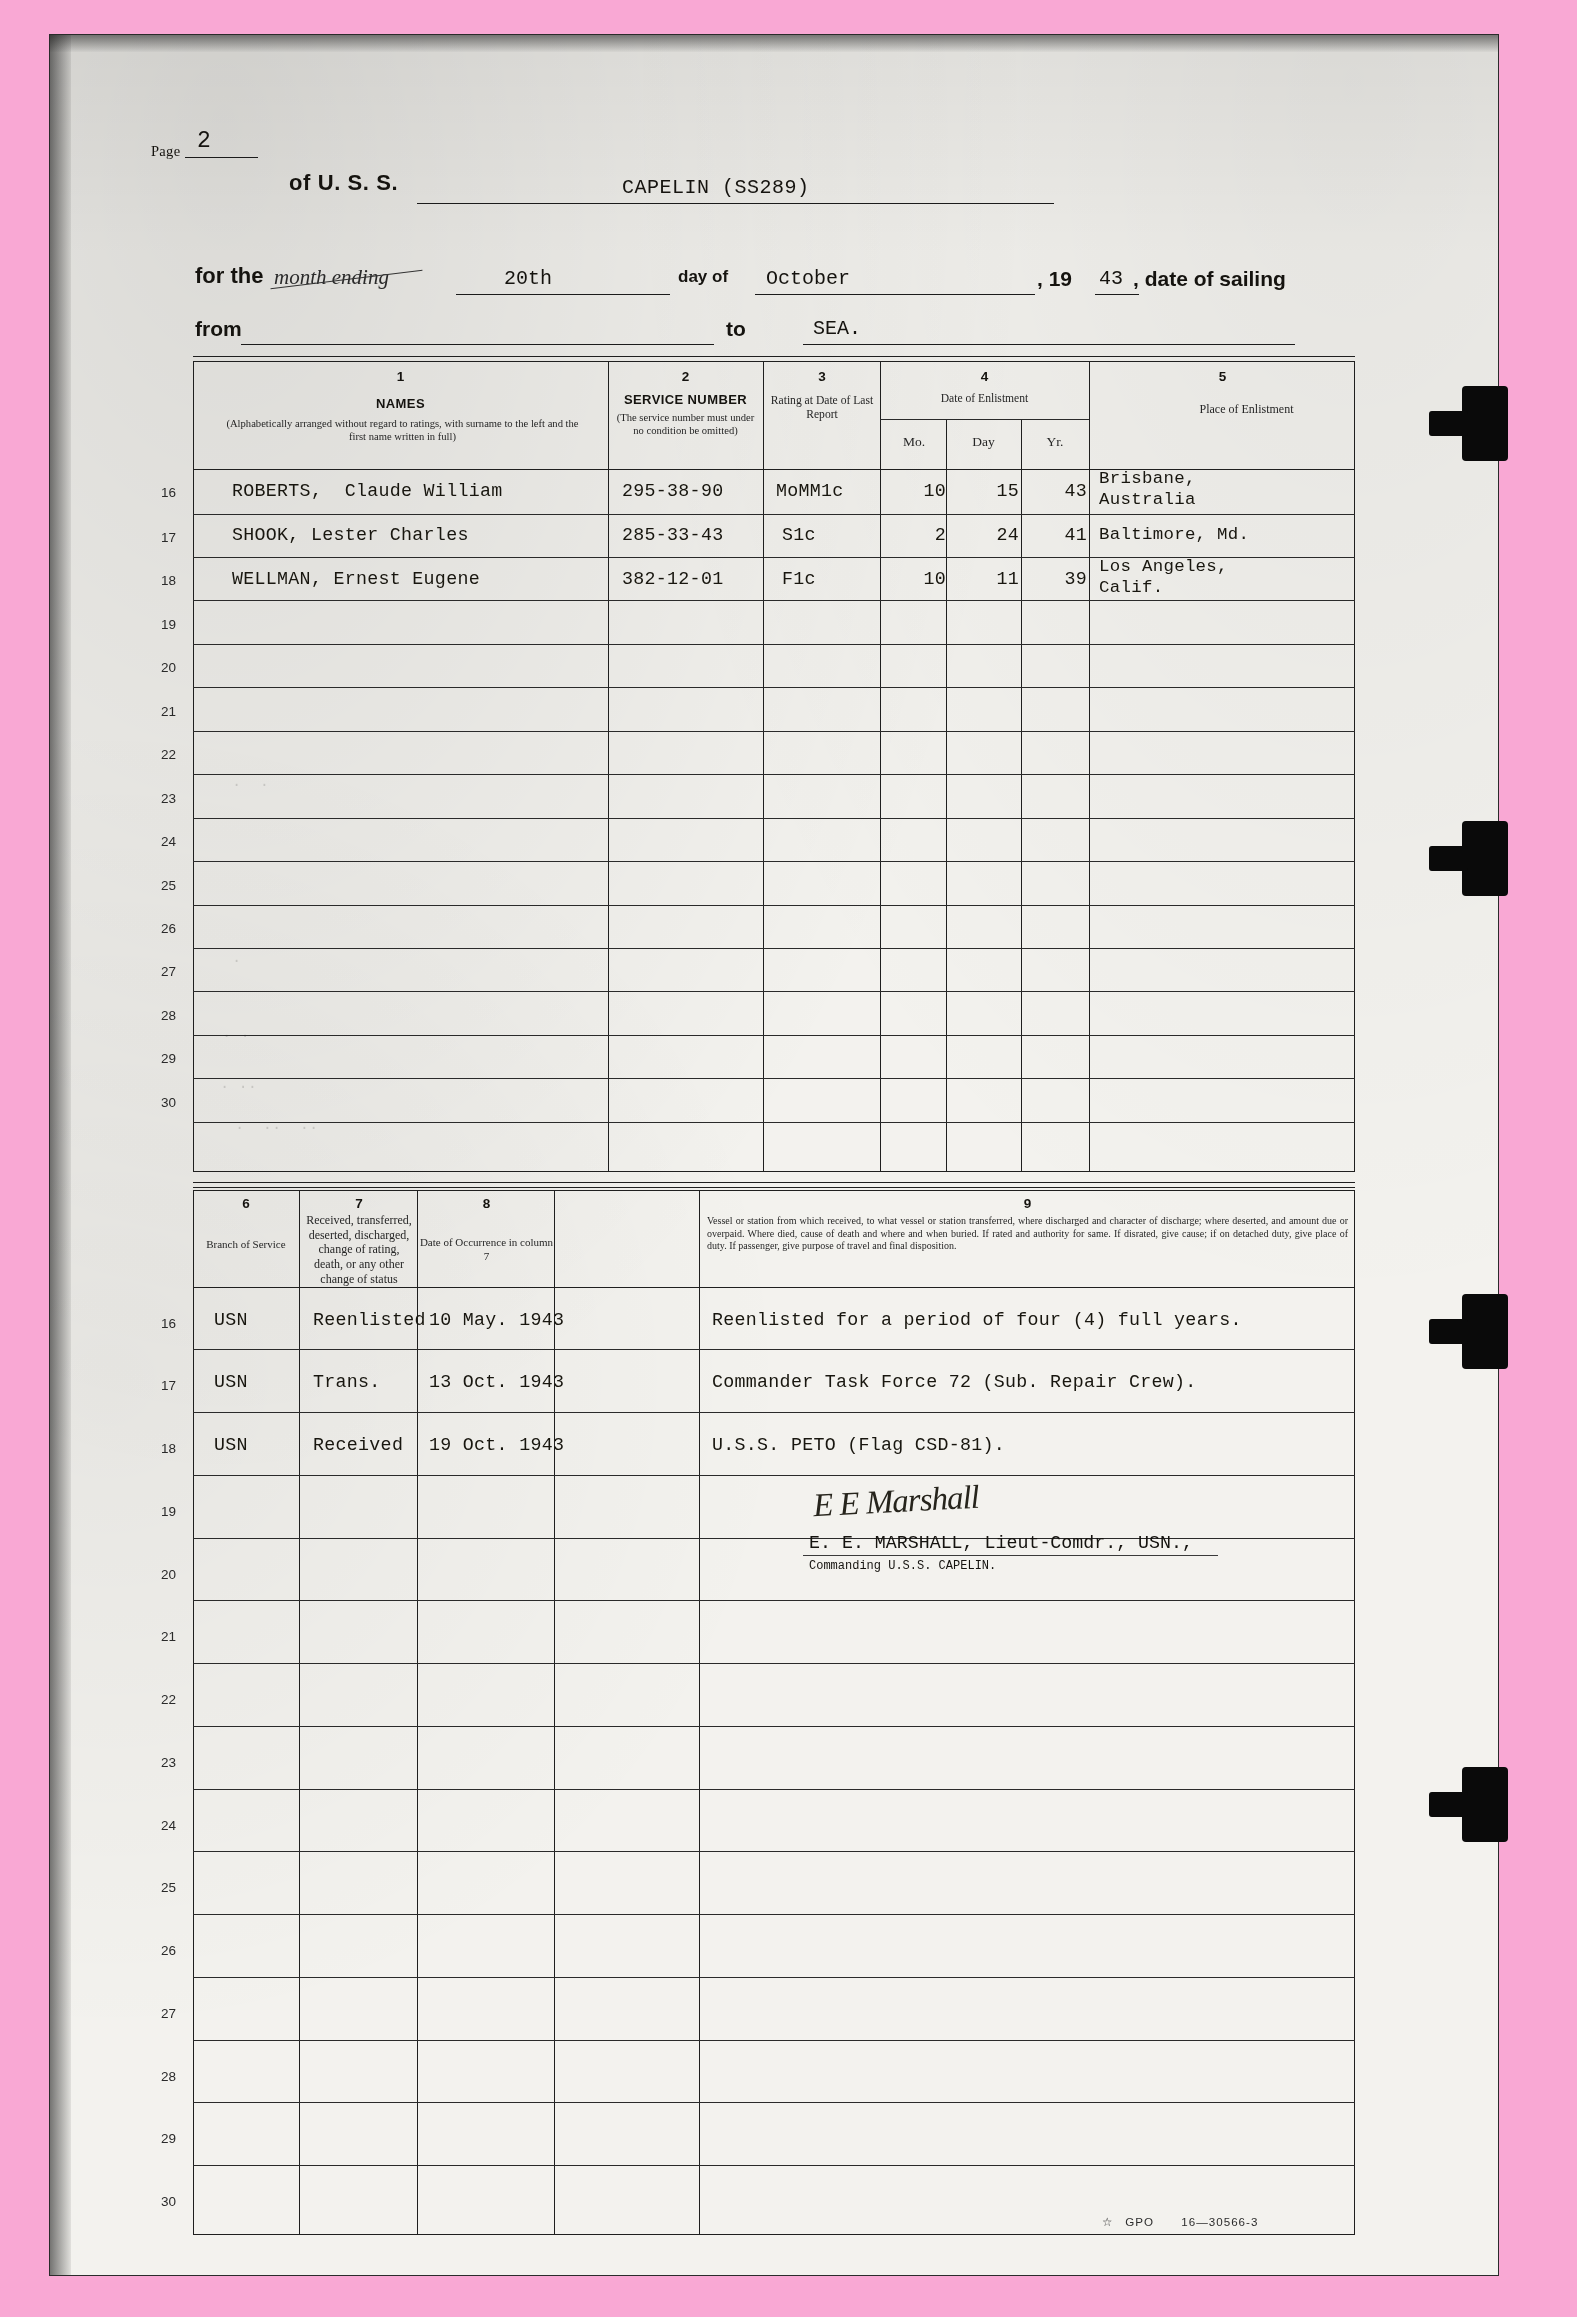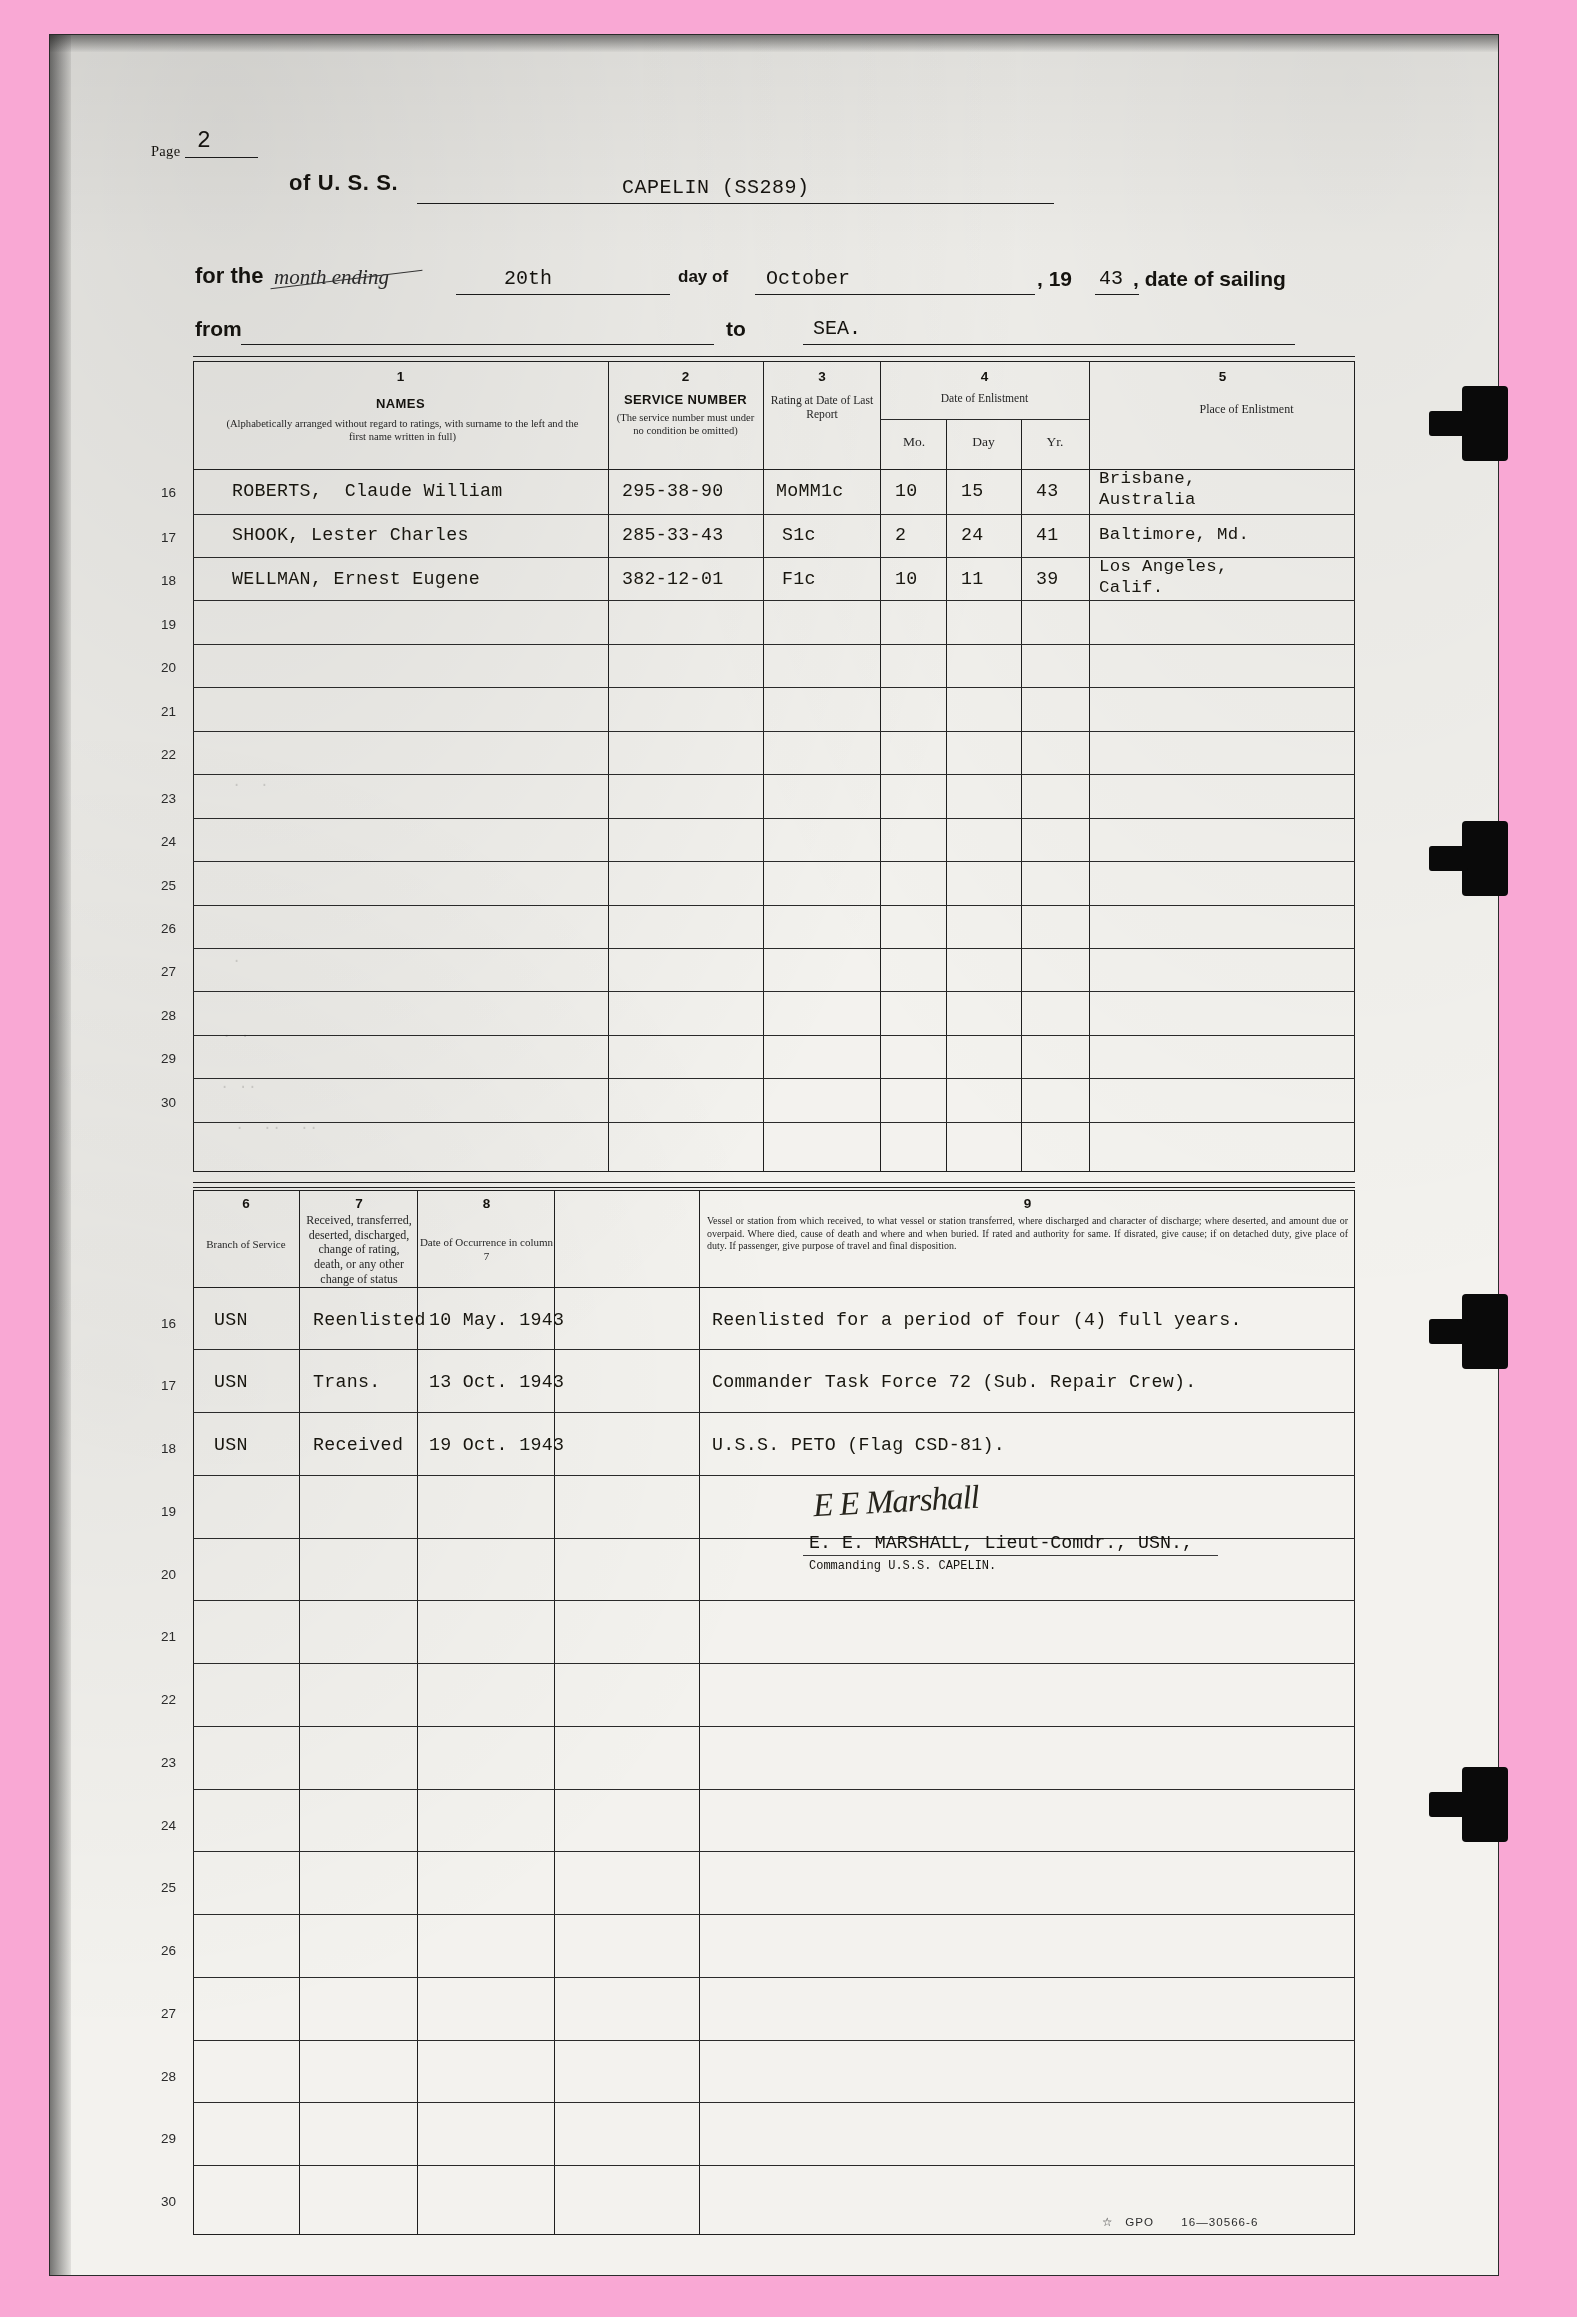--- a/index.html
+++ b/index.html
@@ -237,21 +237,21 @@
   }
   .cell {
     position: absolute;
     font-family: "Liberation Mono", monospace;
     font-size: 18.3px;
     letter-spacing: 0.3px;
     white-space: pre;
     color: #18160f;
   }
   .cell.sm { font-size: 17.4px; }
-  .cell.ctr { text-align: left; padding-left: 13px; }
+  .cell.ctr { text-align: right; }
 
   
   #t2 {
     position: absolute;
     left: 143px; top: 1155px;
     width: 1162px; height: 1045px;
   }
   #t2 .frame { position:absolute; inset:0; border: 1.3px solid #1f1f1f; }
 
   .sig {
@@ -511,18 +511,18 @@
     </div>
 
     <div class="sig">E E Marshall</div>
     <div class="sig-rule"></div>
     <div class="sig-line1">E. E. MARSHALL, Lieut-Comdr., USN.,</div>
     <div class="sig-line2">Commanding U.S.S. CAPELIN.</div>
 
     <div class="footer">
       <span class="star">☆</span>
       <span>GPO</span>
-      <span style="margin-left:23px">16—30566-6</span>
+      <span style="margin-left:23px">16—30566-3</span>
     </div>
 
   </div>
 </div>
 
 
 </body></html>

